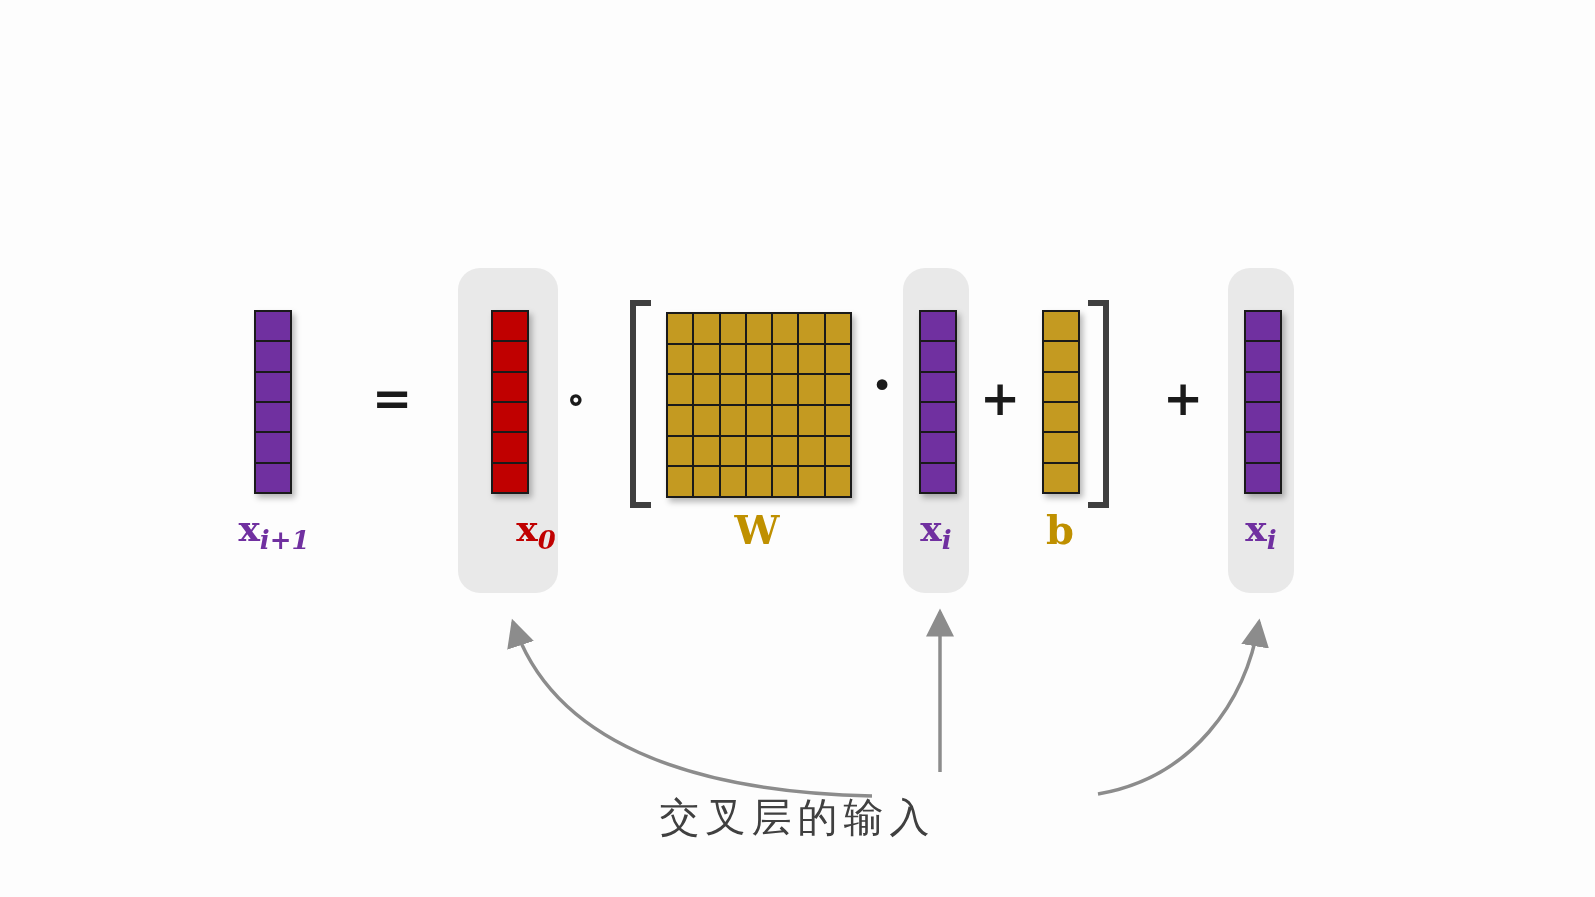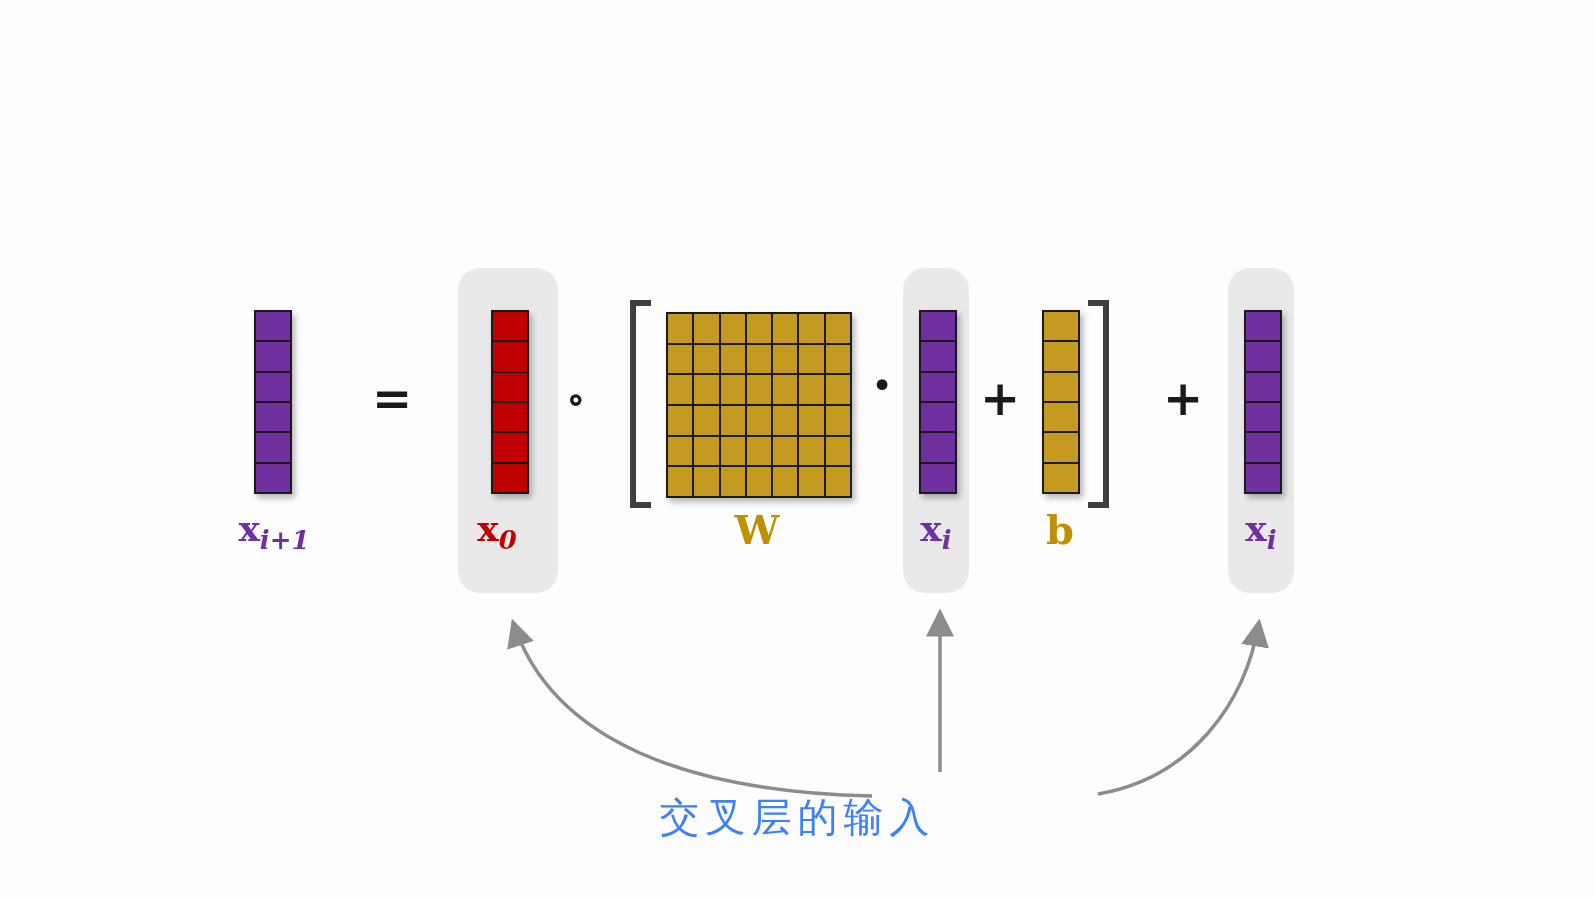--- a/index.html
+++ b/index.html
@@ -85,21 +85,21 @@
   .red{color:#c00000;}
   .gold{color:#bf9000;}
 
   
   .annotation{
     position:absolute;
     top:790px;left:0;width:100%;
     text-align:center;
     font-size:40px;
     letter-spacing:6px;
-    color:#3b82f6;
+    color:#404040;
     font-family:"DejaVu Serif","Liberation Serif",serif;
   }
 
   
   #arrow-layer{
     position:absolute;inset:0;
     pointer-events:none;
   }
 </style>
 </head>
@@ -127,21 +127,21 @@
   <div class="op" style="left:372px;top:374px;font-size:48px;">=</div>
 
   <div class="grid" style="left: 491px; top: 310px; width: 34px; height: 180px; grid-template-columns: repeat(1, 1fr); grid-template-rows: repeat(6, 1fr);">
       <div class="cell" style="background: rgb(192, 0, 0);"></div>
       <div class="cell" style="background: rgb(192, 0, 0);"></div>
       <div class="cell" style="background: rgb(192, 0, 0);"></div>
       <div class="cell" style="background: rgb(192, 0, 0);"></div>
       <div class="cell" style="background: rgb(192, 0, 0);"></div>
       <div class="cell" style="background: rgb(192, 0, 0);"></div>
     </div>
-  <div class="vlabel red" style="left:458px;top:510px;width:78px;">
+  <div class="vlabel red" style="left:458px;top:510px;width:78px;padding-left:39px;">
     <span>x</span><sub>0</sub>
   </div>
 
   <div class="op" style="left:566px;top:380px;font-size:38px;font-weight:bold;">∘</div>
 
   <div class="bracket left" style="left:630px;top:300px;"></div>
 
   <div class="grid" style="left: 666px; top: 312px; width: 182px; height: 182px; grid-template-columns: repeat(7, 1fr); grid-template-rows: repeat(6, 1fr);">
       <div class="cell" style="background: rgb(196, 154, 33);"></div>
       <div class="cell" style="background: rgb(196, 154, 33);"></div>

